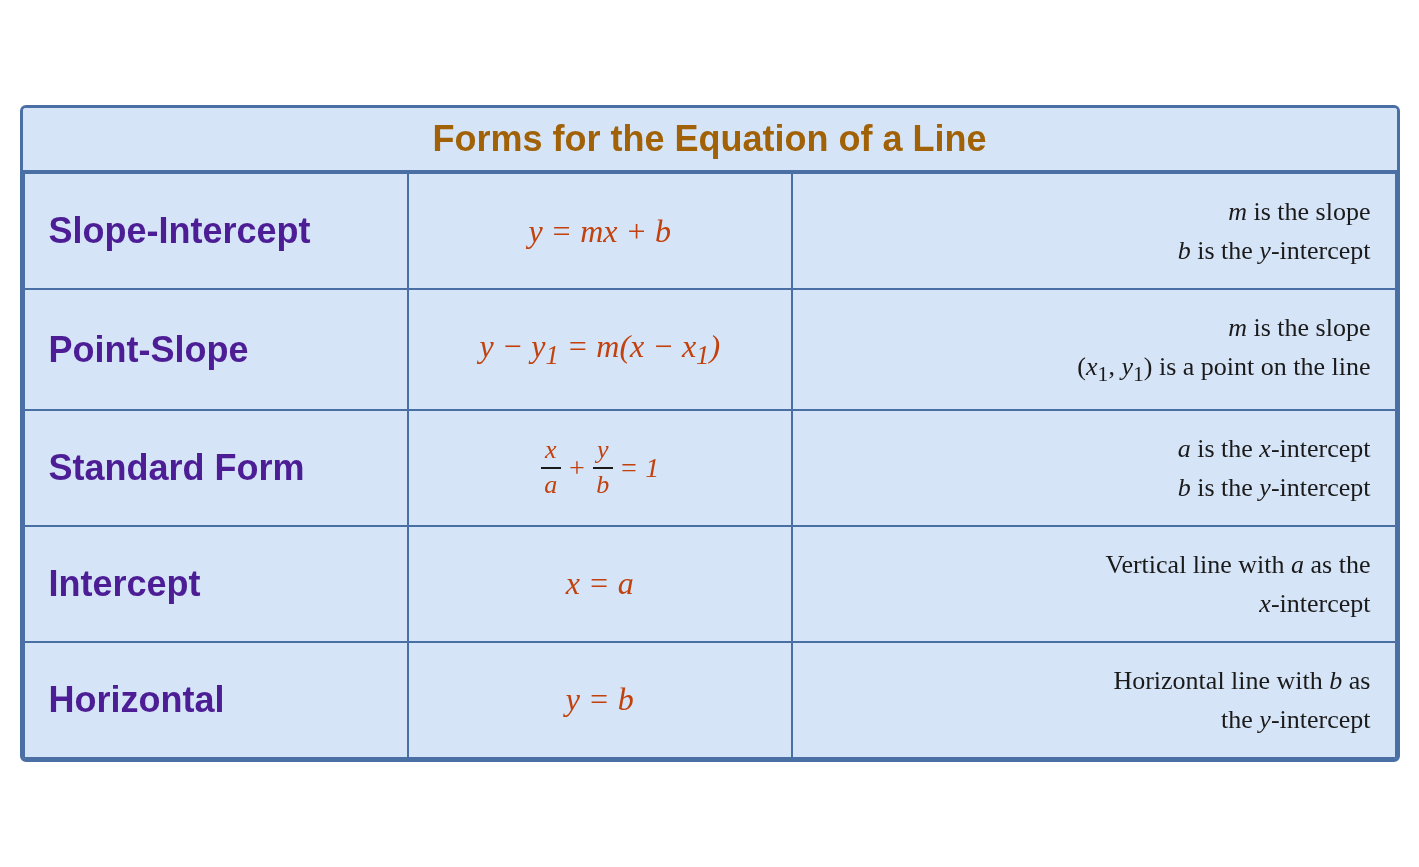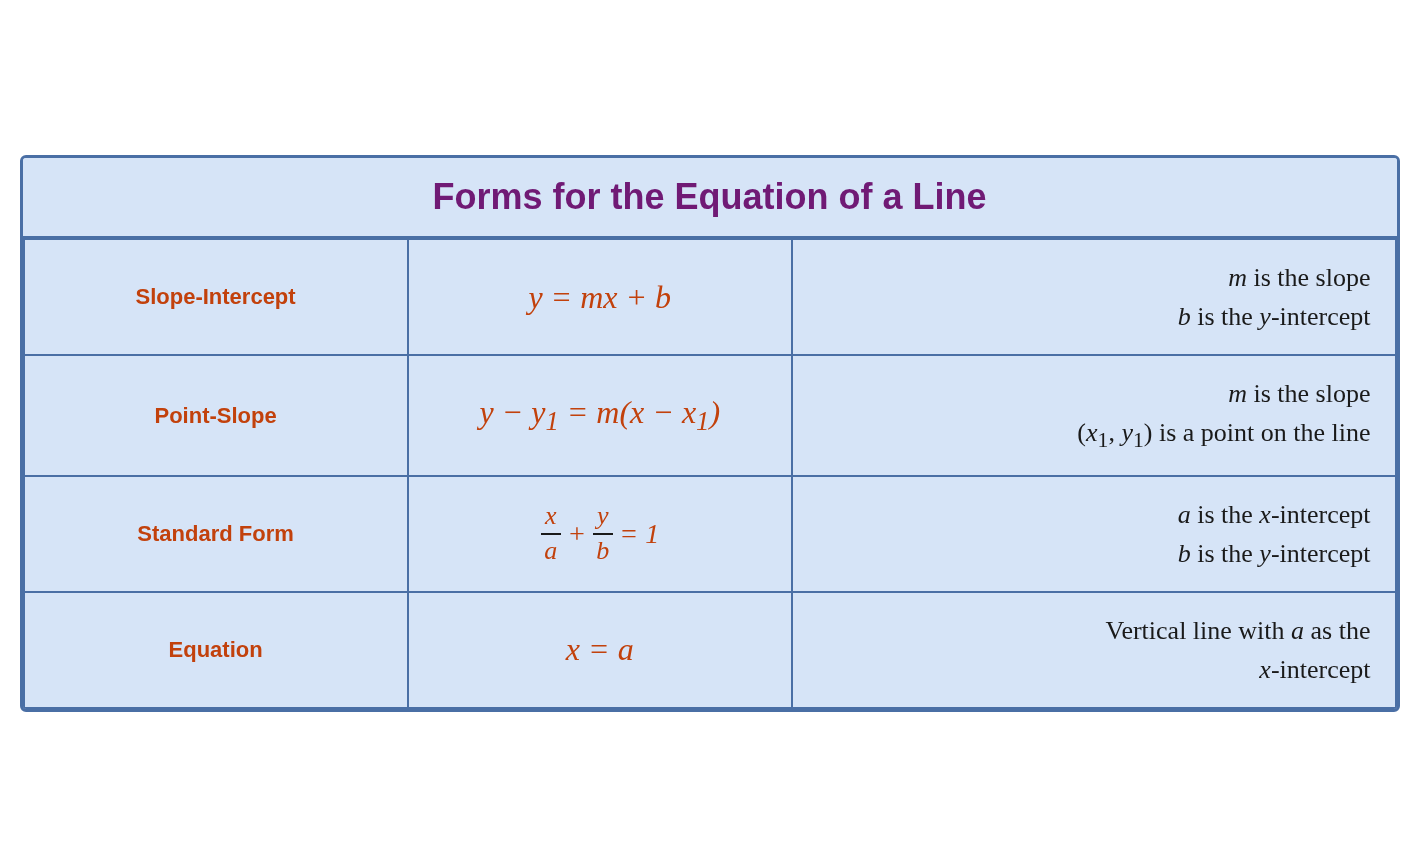--- a/index.html
+++ b/index.html
@@ -22,46 +22,46 @@
       width: 1380px;
       border: 3px solid #4a6fa5;
       border-radius: 6px;
       overflow: hidden;
       background: #d6e4f7;
     }
 
     .table-title {
       background: #d6e4f7;
       text-align: center;
-      padding: 18px 20px;
+      padding: 10px 20px;
       font-size: 36px;
       font-weight: bold;
-      color: #701a75;
+      color: #a16207;
       border-bottom: 2px solid #4a6fa5;
       font-family: Arial, sans-serif;
     }
 
     table {
       width: 100%;
       border-collapse: collapse;
     }
 
     td {
       border: 2px solid #4a6fa5;
       padding: 18px 24px;
       vertical-align: middle;
       background: #d6e4f7;
     }
 
     .col-name {
       width: 28%;
-      text-align: center;
-      font-size: 22px;
+      text-align: left;
+      font-size: 36px;
       font-weight: bold;
-      color: #c2410c;
+      color: #4c1d95;
       font-family: Arial, sans-serif;
     }
 
     .col-formula {
       width: 28%;
       text-align: center;
       font-size: 32px;
       font-style: italic;
       color: #c2410c;
     }
@@ -156,25 +156,36 @@
             <span>= 1</span>
           </div>
         </td>
         <td class="col-desc">
           <span><i>a</i> is the <i>x</i>-intercept<br><i>b</i> is the <i>y</i>-intercept</span>
         </td>
       </tr>
 
       <tr>
         <td class="col-name">
-          <span>Equation</span>
+          <span>Intercept</span>
         </td>
         <td class="col-formula">
           <span><i>x</i> = <i>a</i></span>
         </td>
         <td class="col-desc">
           <span>Vertical line with <i>a</i> as the<br><i>x</i>-intercept</span>
         </td>
       </tr>
 
+      <tr>
+        <td class="col-name">
+          <span>Horizontal</span>
+        </td>
+        <td class="col-formula">
+          <span><i>y</i> = <i>b</i></span>
+        </td>
+        <td class="col-desc">
+          <span>Horizontal line with <i>b</i> as<br>the <i>y</i>-intercept</span>
+        </td>
+      </tr>
     </tbody>
   </table>
 </div>
 
 </body></html>

